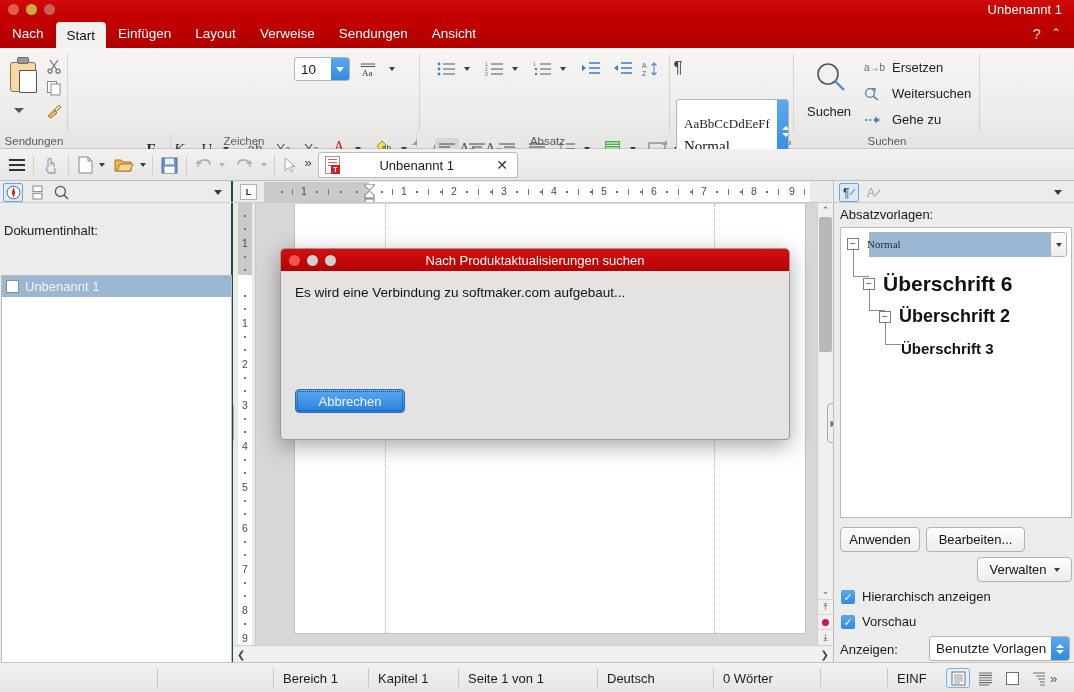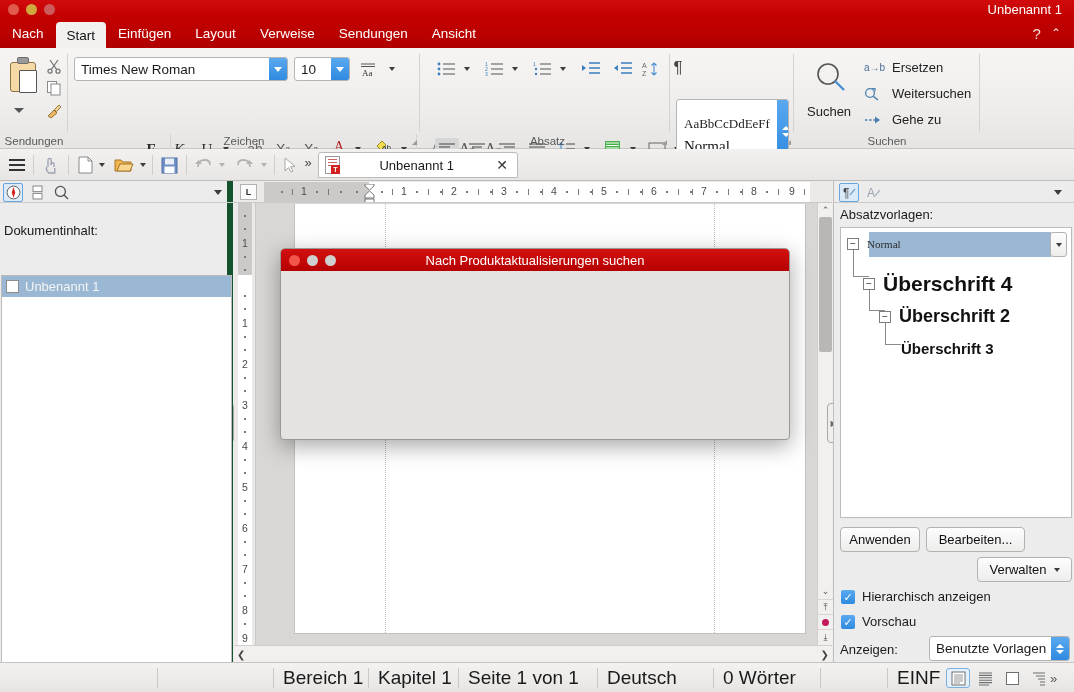--- a/index.html
+++ b/index.html
@@ -181,21 +181,21 @@
     position: absolute; right: -1px; bottom: -1px; width: 9px; height: 9px;
     background: #d21f1f; color: #fff; font-size: 7px; line-height: 9px;
     text-align: center; font-weight: bold;
   }
   .doctab-label { flex: 1; text-align: center; font-size: 13px; }
   .doctab-close { font-size: 14px; color: #333; padding: 0 3px; }
 
   
   .leftpanel {
     position: absolute; left: 0; top: 181px; width: 233px; height: 481px;
-    background: #ececec; border-right: 6px solid #14532d;
+    background: #ececec; border-right: 2px solid #14532d;
   }
   .lp-toolbar {
     position: absolute; left: 0; top: 0; width: 233px; height: 22px;
     border-bottom: 1px solid #cdcccb;
   }
   .lp-tb-btn {
     position: absolute; top: 2px; width: 20px; height: 19px;
     display: flex; align-items: center; justify-content: center;
   }
   .lp-tb-btn.on { border: 1px solid #6aa6dd; background: #dbeaf8; border-radius: 2px; }
@@ -362,21 +362,21 @@
   }
 
   
   .statusbar {
     position: absolute; left: 0; bottom: 0; width: 1074px; height: 30px;
     background: linear-gradient(to bottom,#f3f2f1,#e6e5e4);
     border-top: 1px solid #c4c3c2;
   }
   .st-cell {
     position: absolute; top: 0; height: 30px; display: flex; align-items: center;
-    font-size: 19px; color: #1a1a1a; padding-left: 10px;
+    font-size: 13px; color: #1a1a1a; padding-left: 10px;
   }
   .st-div { position: absolute; top: 5px; width: 1px; height: 20px; background: #c9c8c7; }
   .st-view {
     position: absolute; top: 5px; width: 24px; height: 20px;
     border: 1px solid transparent; border-radius: 3px;
     display: flex; align-items: center; justify-content: center;
   }
   .st-view.on { border-color: #7cb0e0; background: #e4f0fb; }
 
   
@@ -461,26 +461,20 @@
         <svg width="17" height="17" viewBox="0 0 17 17">
             <path d="M2 14 L8 8 L11 11 L5 16 Z" fill="#e8b463" stroke="#9a7a3c"></path>
             <path d="M8.5 7.5 L13 3 L15 5 L10.5 9.5 Z" fill="#f2d49a" stroke="#9a7a3c"></path>
           </svg>
       </div>
       <div class="rgroup-label">Sendungen</div>
       <div class="rgroup-sep" style="right:0;"></div>
     </div>
 
     <div class="rgroup" style="left:68px;width:352px;">
-      <div class="combo" style="left:6px;top:9px;width:214px;height:24px;">
-        <span class="cval">Times New Roman</span>
-        <span class="combo-btn">
-            <span class="c-ar"></span>
-          </span>
-      </div>
       <div class="combo" style="left:226px;top:9px;width:56px;height:24px;">
         <span class="cval">10</span>
         <span class="combo-btn">
             <span class="c-ar"></span>
           </span>
       </div>
       <div class="tbtn" style="left:290px;top:10px;width:24px;height:22px;">
         <svg width="20" height="18" viewBox="0 0 20 18">
             <path d="M1 4 H15 M1 6.5 H15" stroke="#555" stroke-width="1.1"></path>
             <text x="2" y="16" font-size="9" font-family="Liberation Serif" fill="#333">Aa</text>
@@ -980,21 +974,21 @@
       <div class="tline-h" style="left:28px;top:82px;width:16px;"></div>
       <div class="tline-v" style="left:44px;top:90px;height:26px;"></div>
       <div class="tline-h" style="left:44px;top:116px;width:16px;"></div>
 
       <div class="tree-row" style="left:6px;top:10px;">
         <span class="tnode">−</span>
         <span style="margin-left:8px;font-family:'Liberation Serif',serif;font-size:11px;color:#2b2b2b;">Normal</span>
       </div>
       <div class="tree-row" style="left:22px;top:44px;">
         <span class="tnode">−</span>
-        <span style="margin-left:8px;font-size:21px;font-weight:bold;color:#111;">Überschrift 4</span>
+        <span style="margin-left:8px;font-size:21px;font-weight:bold;color:#111;">Überschrift 6</span>
       </div>
       <div class="tree-row" style="left:38px;top:78px;">
         <span class="tnode">−</span>
         <span style="margin-left:8px;font-size:18px;font-weight:bold;color:#111;">Überschrift 2</span>
       </div>
       <div class="tree-row" style="left:60px;top:112px;">
         <span style="font-size:15px;font-weight:bold;color:#111;">Überschrift 3</span>
       </div>
     </div>
 
@@ -1070,15 +1064,21 @@
 
   <div class="dlg">
     <div class="dlg-title">
       <div class="dlg-traffic">
         <span style="background:#f2564a;"></span>
         <span style="background:#cfcfcf;"></span>
         <span style="background:#cfcfcf;"></span>
       </div>
       <span>Nach Produktaktualisierungen suchen</span>
     </div>
+    <div class="dlg-body">
+      <div class="dlg-msg">Es wird eine Verbindung zu softmaker.com aufgebaut...</div>
+      <div class="dlg-btn">
+        <span>Abbrechen</span>
+      </div>
+    </div>
   </div>
 
 </div>
 
 </body></html>

